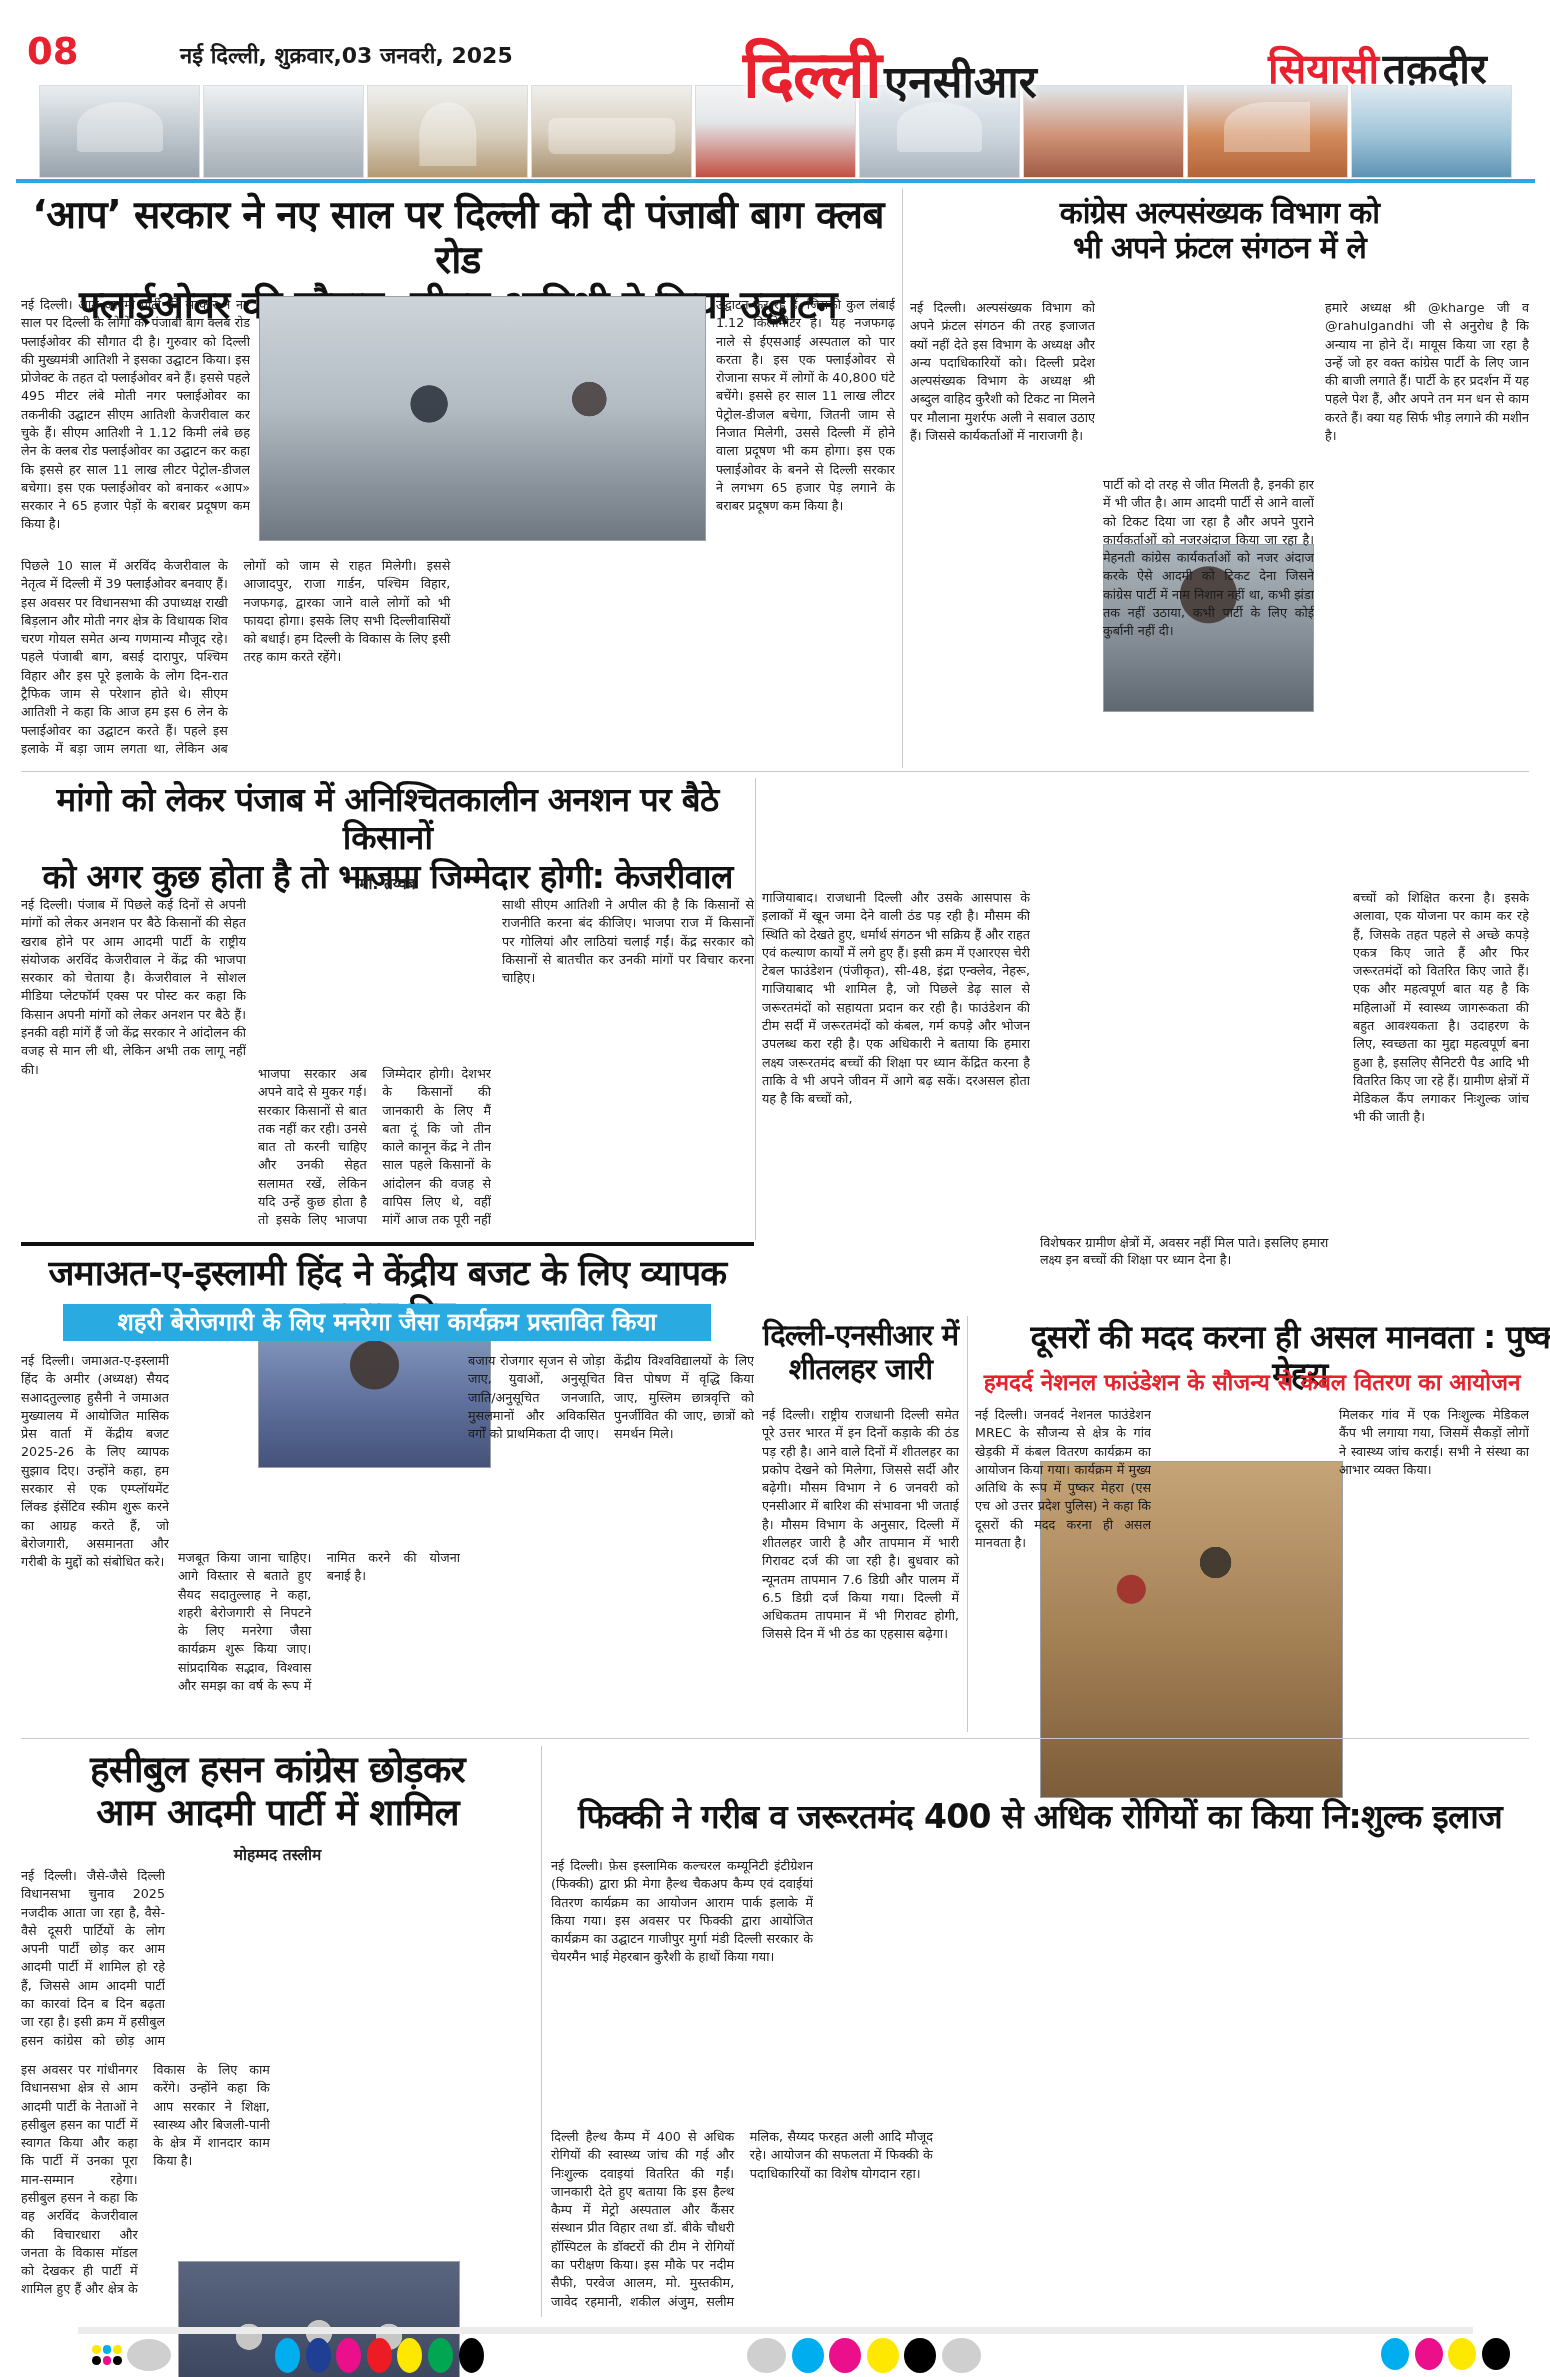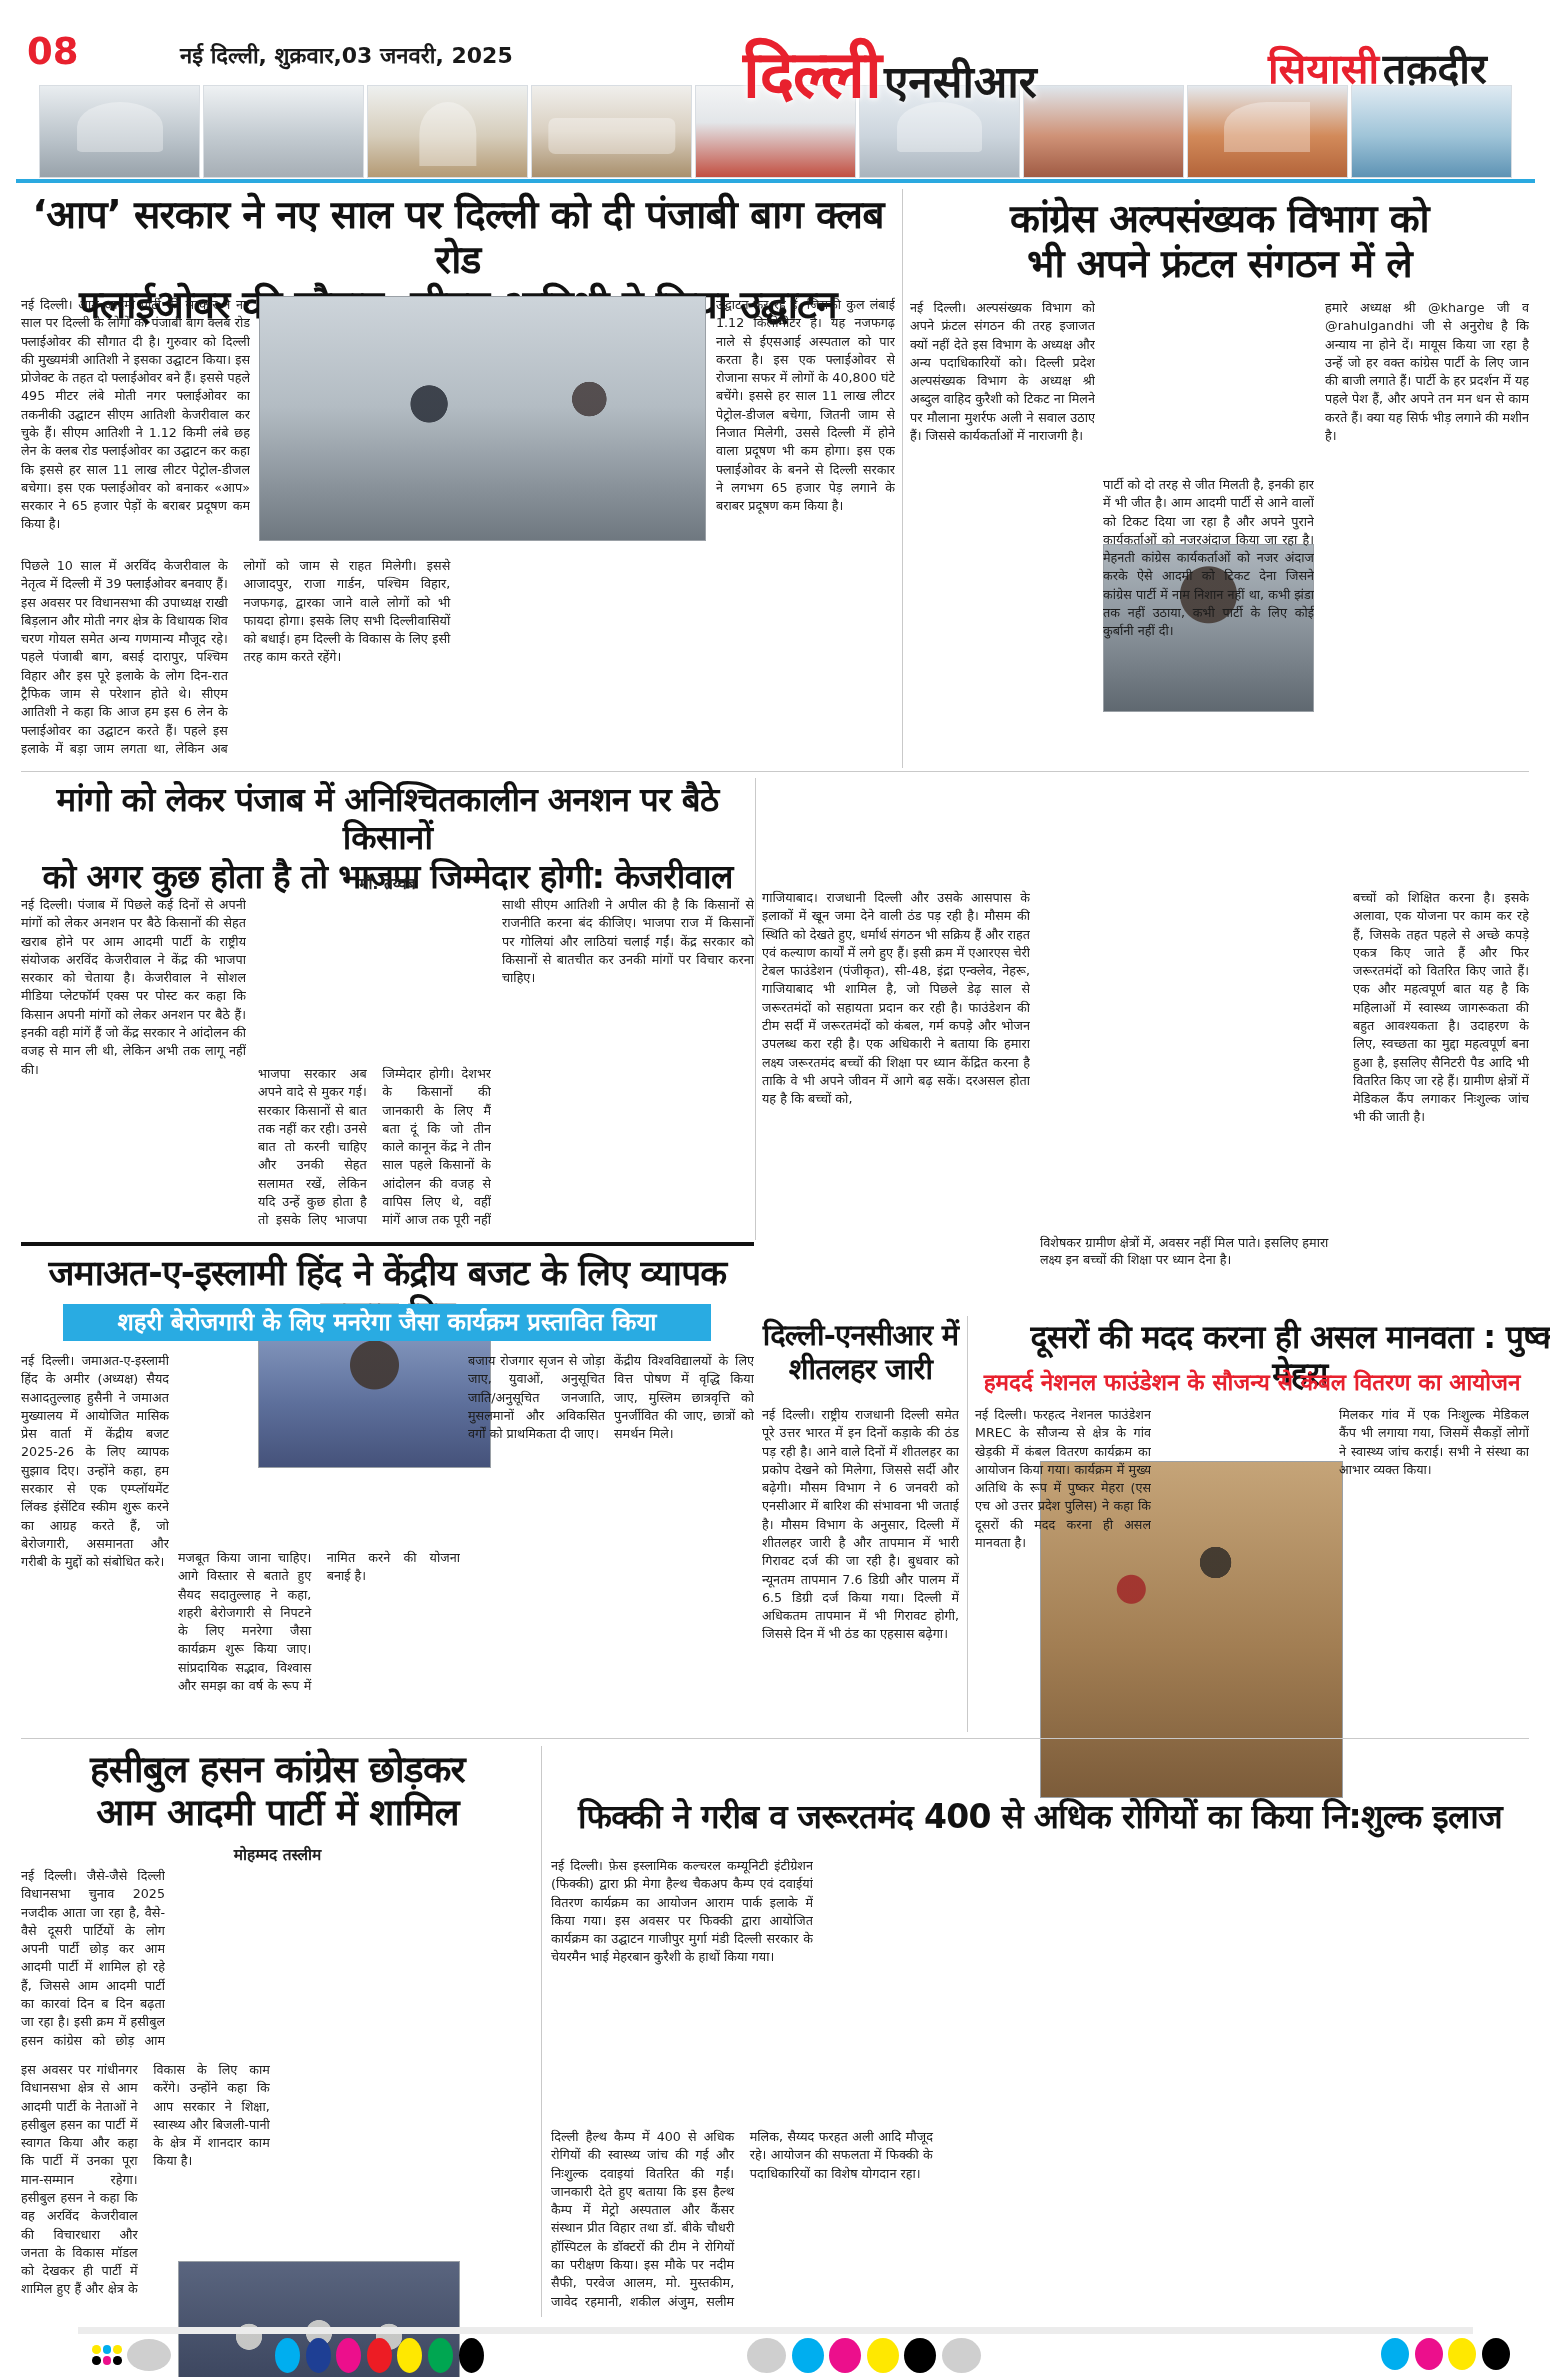--- a/index.html
+++ b/index.html
@@ -122,21 +122,21 @@
     <div>‘आप’ सरकार ने नए साल पर दिल्ली को दी पंजाबी बाग क्लब रोड</div>
     <div>फ्लाईओवर की सौगात, सीएम आतिशी ने किया उद्घाटन</div>
   </div>
   <div class="abs bodytxt" style="left:21px; top:296px; width:229px; height:247px;">नई दिल्ली। आम आदमी पार्टी की सरकार ने नए साल पर दिल्ली के लोगों को पंजाबी बाग क्लब रोड फ्लाईओवर की सौगात दी है। गुरुवार को दिल्ली की मुख्यमंत्री आतिशी ने इसका उद्घाटन किया। इस प्रोजेक्ट के तहत दो फ्लाईओवर बने हैं। इससे पहले 495 मीटर लंबे मोती नगर फ्लाईओवर का तकनीकी उद्घाटन सीएम आतिशी केजरीवाल कर चुके हैं। सीएम आतिशी ने 1.12 किमी लंबे छह लेन के क्लब रोड फ्लाईओवर का उद्घाटन कर कहा कि इससे हर साल 11 लाख लीटर पेट्रोल-डीजल बचेगा। इस एक फ्लाईओवर को बनाकर «आप» सरकार ने 65 हजार पेड़ों के बराबर प्रदूषण कम किया है।</div>
   <div class="abs photo ph-flyover" style="left:259px; top:296px; width:447px; height:245px;"></div>
   <div class="abs bodytxt" style="left:716px; top:296px; width:179px; height:247px;">उद्घाटन कर रहे हैं, जिसकी कुल लंबाई 1.12 किलोमीटर है। यह नजफगढ़ नाले से ईएसआई अस्पताल को पार करता है। इस एक फ्लाईओवर से रोजाना सफर में लोगों के 40,800 घंटे बचेंगे। इससे हर साल 11 लाख लीटर पेट्रोल-डीजल बचेगा, जितनी जाम से निजात मिलेगी, उससे दिल्ली में होने वाला प्रदूषण भी कम होगा। इस एक फ्लाईओवर के बनने से दिल्ली सरकार ने लगभग 65 हजार पेड़ लगाने के बराबर प्रदूषण कम किया है।</div>
   <div class="abs bodytxt cols4" style="left:21px; top:557px; width:874px; height:206px;">पिछले 10 साल में अरविंद केजरीवाल के नेतृत्व में दिल्ली में 39 फ्लाईओवर बनवाए हैं। इस अवसर पर विधानसभा की उपाध्यक्ष राखी बिड़लान और मोती नगर क्षेत्र के विधायक शिव चरण गोयल समेत अन्य गणमान्य मौजूद रहे। पहले पंजाबी बाग, बसई दारापुर, पश्चिम विहार और इस पूरे इलाके के लोग दिन-रात ट्रैफिक जाम से परेशान होते थे। सीएम आतिशी ने कहा कि आज हम इस 6 लेन के फ्लाईओवर का उद्घाटन करते हैं। पहले इस इलाके में बड़ा जाम लगता था, लेकिन अब लोगों को जाम से राहत मिलेगी। इससे आजादपुर, राजा गार्डन, पश्चिम विहार, नजफगढ़, द्वारका जाने वाले लोगों को भी फायदा होगा। इसके लिए सभी दिल्लीवासियों को बधाई। हम दिल्ली के विकास के लिए इसी तरह काम करते रहेंगे।</div>
 
   <div class="abs vrule" style="left:902px; top:189px; height:579px;"></div>
 
-  <div class="abs h1" style="left:910px; top:196px; width:619px; font-size:39px;">
+  <div class="abs h1" style="left:910px; top:196px; width:619px; font-size:30px;">
     <div>कांग्रेस अल्पसंख्यक विभाग को</div>
     <div>भी अपने फ्रंटल संगठन में ले</div>
   </div>
   <div class="abs bodytxt" style="left:910px; top:299px; width:185px; height:465px;">नई दिल्ली। अल्पसंख्यक विभाग को अपने फ्रंटल संगठन की तरह इजाजत क्यों नहीं देते इस विभाग के अध्यक्ष और अन्य पदाधिकारियों को। दिल्ली प्रदेश अल्पसंख्यक विभाग के अध्यक्ष श्री अब्दुल वाहिद कुरैशी को टिकट ना मिलने पर मौलाना मुशर्रफ अली ने सवाल उठाए हैं। जिससे कार्यकर्ताओं में नाराजगी है।</div>
   <div class="abs photo ph-portrait" style="left:1103px; top:299px; width:211px; height:168px;"></div>
   <div class="abs bodytxt" style="left:1103px; top:476px; width:211px; height:288px;">पार्टी को दो तरह से जीत मिलती है, इनकी हार में भी जीत है। आम आदमी पार्टी से आने वालों को टिकट दिया जा रहा है और अपने पुराने कार्यकर्ताओं को नजरअंदाज किया जा रहा है। मेहनती कांग्रेस कार्यकर्ताओं को नजर अंदाज करके ऐसे आदमी को टिकट देना जिसने कांग्रेस पार्टी में नाम निशान नहीं था, कभी झंडा तक नहीं उठाया, कभी पार्टी के लिए कोई कुर्बानी नहीं दी।</div>
   <div class="abs bodytxt" style="left:1325px; top:299px; width:204px; height:465px;">हमारे अध्यक्ष श्री @kharge जी व @rahulgandhi जी से अनुरोध है कि अन्याय ना होने दें। मायूस किया जा रहा है उन्हें जो हर वक्त कांग्रेस पार्टी के लिए जान की बाजी लगाते हैं। पार्टी के हर प्रदर्शन में यह पहले पेश हैं, और अपने तन मन धन से काम करते हैं। क्या यह सिर्फ भीड़ लगाने की मशीन है।</div>
 
   <div class="abs hrule" style="left:21px; top:771px; width:1508px;"></div>
 
@@ -169,21 +169,21 @@
   <div class="abs h1" style="left:762px; top:1319px; width:197px; font-size:29px;">
     <div>दिल्ली-एनसीआर में</div>
     <div>शीतलहर जारी</div>
   </div>
   <div class="abs bodytxt" style="left:762px; top:1406px; width:197px; height:321px;">नई दिल्ली। राष्ट्रीय राजधानी दिल्ली समेत पूरे उत्तर भारत में इन दिनों कड़ाके की ठंड पड़ रही है। आने वाले दिनों में शीतलहर का प्रकोप देखने को मिलेगा, जिससे सर्दी और बढ़ेगी। मौसम विभाग ने 6 जनवरी को एनसीआर में बारिश की संभावना भी जताई है। मौसम विभाग के अनुसार, दिल्ली में शीतलहर जारी है और तापमान में भारी गिरावट दर्ज की जा रही है। बुधवार को न्यूनतम तापमान 7.6 डिग्री और पालम में 6.5 डिग्री दर्ज किया गया। दिल्ली में अधिकतम तापमान में भी गिरावट होगी, जिससे दिन में भी ठंड का एहसास बढ़ेगा।</div>
 
   <div class="abs vrule" style="left:967px; top:1316px; height:416px;"></div>
 
   <div class="abs h1" style="left:1023px; top:1319px; width:554px; font-size:32px;">दूसरों की मदद करना ही असल मानवता : पुष्कर मेहरा</div>
   <div class="abs subred" style="left:975px; top:1366px; width:554px; font-size:22.5px;">हमदर्द नेशनल फाउंडेशन के सौजन्य से कंबल वितरण का आयोजन</div>
-  <div class="abs bodytxt" style="left:975px; top:1406px; width:176px; height:321px;">नई दिल्ली। फरहत्द नेशनल फाउंडेशन MREC के सौजन्य से क्षेत्र के गांव खेड़की में कंबल वितरण कार्यक्रम का आयोजन किया गया। कार्यक्रम में मुख्य अतिथि के रूप में पुष्कर मेहरा (एस एच ओ उत्तर प्रदेश पुलिस) ने कहा कि दूसरों की मदद करना ही असल मानवता है।</div>
+  <div class="abs bodytxt" style="left:975px; top:1406px; width:176px; height:321px;">नई दिल्ली। जनवर्द नेशनल फाउंडेशन MREC के सौजन्य से क्षेत्र के गांव खेड़की में कंबल वितरण कार्यक्रम का आयोजन किया गया। कार्यक्रम में मुख्य अतिथि के रूप में पुष्कर मेहरा (एस एच ओ उत्तर प्रदेश पुलिस) ने कहा कि दूसरों की मदद करना ही असल मानवता है।</div>
   <div class="abs bodytxt" style="left:1339px; top:1406px; width:190px; height:137px;">मिलकर गांव में एक निःशुल्क मेडिकल कैंप भी लगाया गया, जिसमें सैकड़ों लोगों ने स्वास्थ्य जांच कराई। सभी ने संस्था का आभार व्यक्त किया।</div>
 
   <div class="abs hrule" style="left:21px; top:1738px; width:1508px;"></div>
 
   <div class="abs h1" style="left:21px; top:1749px; width:513px; font-size:37px;">
     <div>हसीबुल हसन कांग्रेस छोड़कर</div>
     <div>आम आदमी पार्टी में शामिल</div>
   </div>
   <div class="abs byline" style="left:21px; top:1843px; width:513px;">मोहम्मद तस्लीम</div>
   <div class="abs bodytxt" style="left:21px; top:1867px; width:144px; height:182px;">नई दिल्ली। जैसे-जैसे दिल्ली विधानसभा चुनाव 2025 नजदीक आता जा रहा है, वैसे-वैसे दूसरी पार्टियों के लोग अपनी पार्टी छोड़ कर आम आदमी पार्टी में शामिल हो रहे हैं, जिससे आम आदमी पार्टी का कारवां दिन ब दिन बढ़ता जा रहा है। इसी क्रम में हसीबुल हसन कांग्रेस को छोड़ आम आदमी पार्टी में शामिल हो गए।</div>

